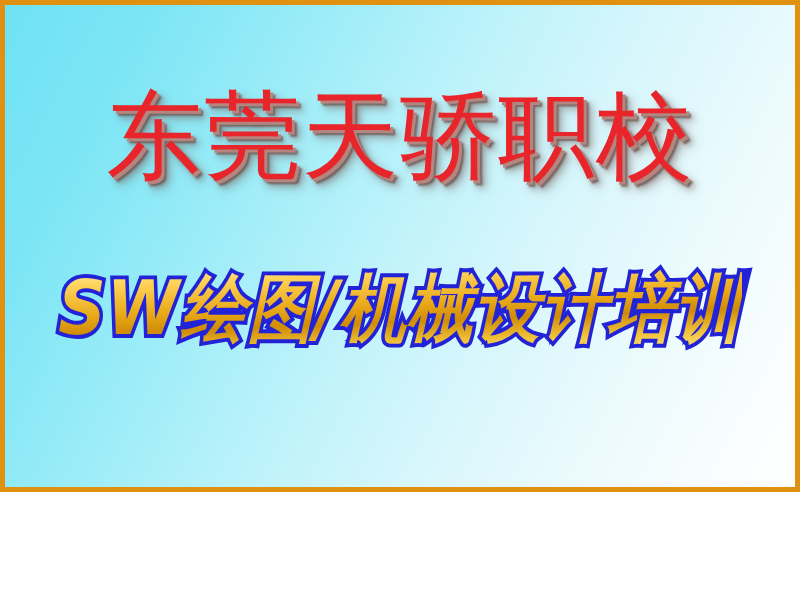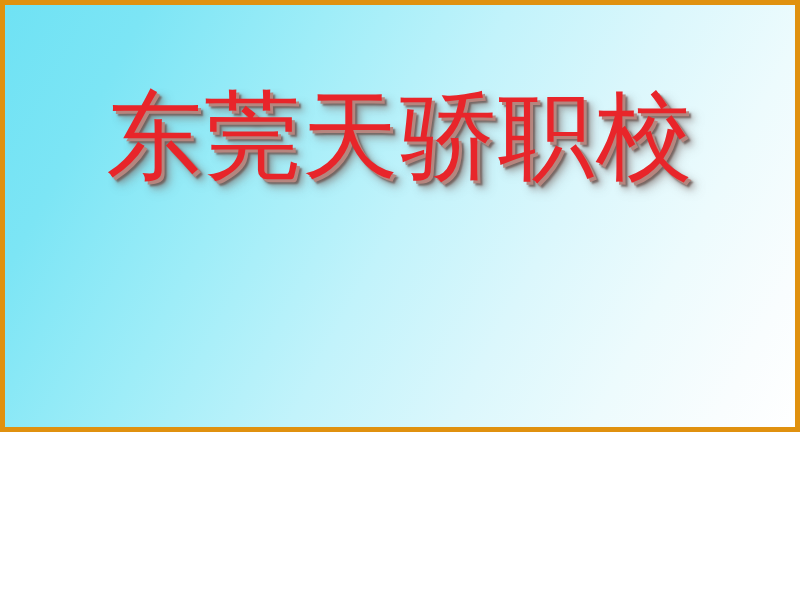--- a/index.html
+++ b/index.html
@@ -9,21 +9,21 @@
     width: 800px;
     height: 600px;
     overflow: hidden;
     background: #ffffff;
   }
 
   
   .slide {
     position: relative;
     width: 800px;
-    height: 432px;
+    height: 492px;
     box-sizing: border-box;
     border: 5px solid var(--border-color, #e0910f);
     background:
       linear-gradient(118deg,
         #6fe2f4 0%,
         #7ce5f5 14%,
         #9eedf8 32%,
         #c2f3fb 50%,
         #dbf7fc 66%,
         #edfbfd 80%,
@@ -135,20 +135,26 @@
     color: #ffe800;
   }
 </style>
 </head>
 <body>
 
 <div class="slide" style="--border-color: #e0910f; border-color: rgb(224, 145, 15);">
 
   <div class="text-block main-title">东莞天骄职校</div>
 
+  <div class="text-block subtitle-wrap">
+    <span class="subtitle">
+      <span class="outline">SW绘图/机械设计培训</span>
+      <span class="fill">SW绘图/机械设计培训</span>
+    </span>
+  </div>
 
   <div class="text-block tagline-wrap">
     <span class="tagline">
       <span class="outline">0基础入门  随到随学  不限学时</span>
       <span class="fill">0基础入门  随到随学  不限学时</span>
     </span>
   </div>
 
 </div>
 

